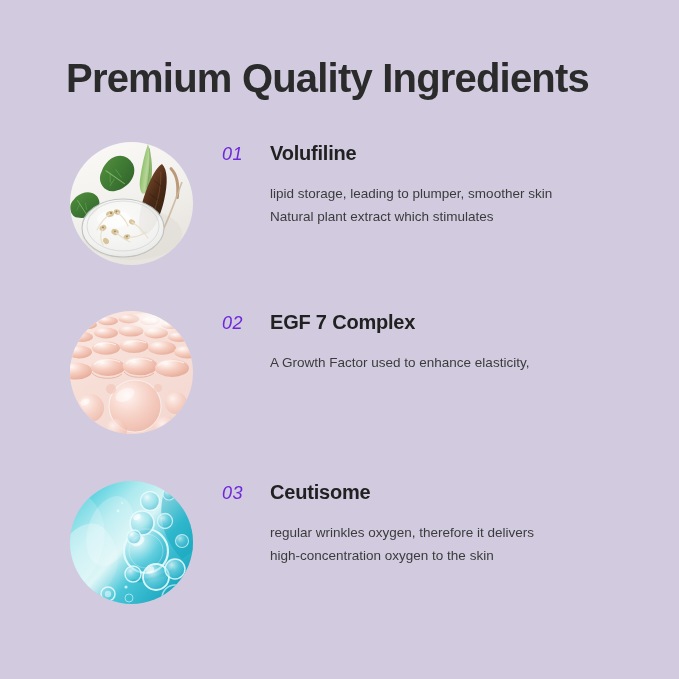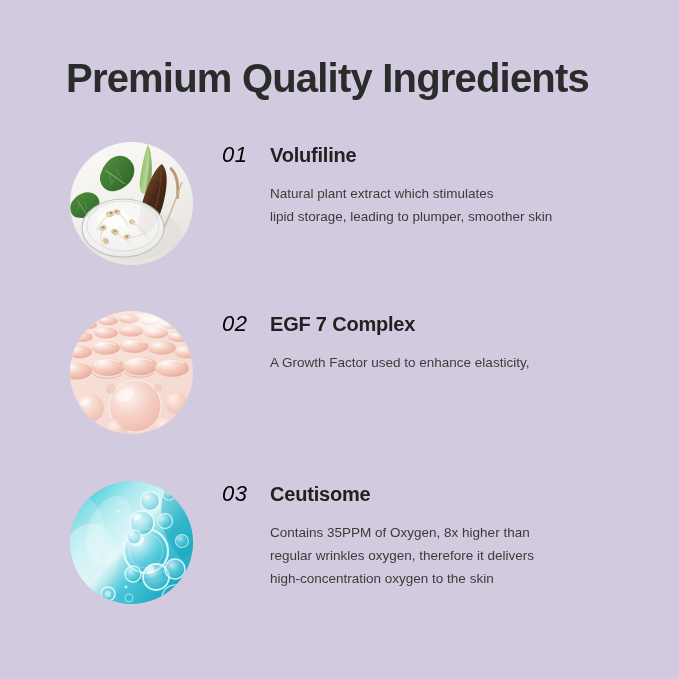--- a/index.html
+++ b/index.html
@@ -62,24 +62,24 @@
     left: 222px;
     top: 0;
   }
 
   .row-head {
     display: flex;
     align-items: baseline;
     height: 32px;
   }
   .row-number {
-    font-size: 22px;
+    font-size: 18px;
     font-style: italic;
     font-weight: normal;
-    color: #000000;
+    color: #6d28d9;
     letter-spacing: 0.5px;
     width: 48px;
     flex: none;
   }
   .row-name {
     font-size: 20px;
     font-weight: bold;
     color: #212121;
     letter-spacing: -0.2px;
   }
@@ -193,22 +193,22 @@
         </g>
       </svg>
     </div>
 
     <div class="row-text">
       <div class="row-head">
         <span class="row-number">01</span>
         <span class="row-name">Volufiline</span>
       </div>
       <div class="row-desc">
+        <div>lipid storage, leading to plumper, smoother skin</div>
         <div>Natural plant extract which stimulates</div>
-        <div>lipid storage, leading to plumper, smoother skin</div>
       </div>
     </div>
   </div>
 
   <div class="ingredient-row row-2">
     <div class="thumb">
       <svg viewBox="0 0 123 123" xmlns="http://www.w3.org/2000/svg">
         <defs>
           <linearGradient id="pinkBase" x1="0.2" y1="0" x2="0.8" y2="1">
             <stop offset="0%" stop-color="#fae7e1"></stop>
@@ -385,20 +385,19 @@
         </g>
       </svg>
     </div>
 
     <div class="row-text">
       <div class="row-head">
         <span class="row-number">03</span>
         <span class="row-name">Ceutisome</span>
       </div>
       <div class="row-desc">
-        <div>Contains 35PPM of Oxygen, 8x higher than</div>
         <div>regular wrinkles oxygen, therefore it delivers</div>
         <div>high-concentration oxygen to the skin</div>
       </div>
     </div>
   </div>
 
 </div>
 
 </body></html>

